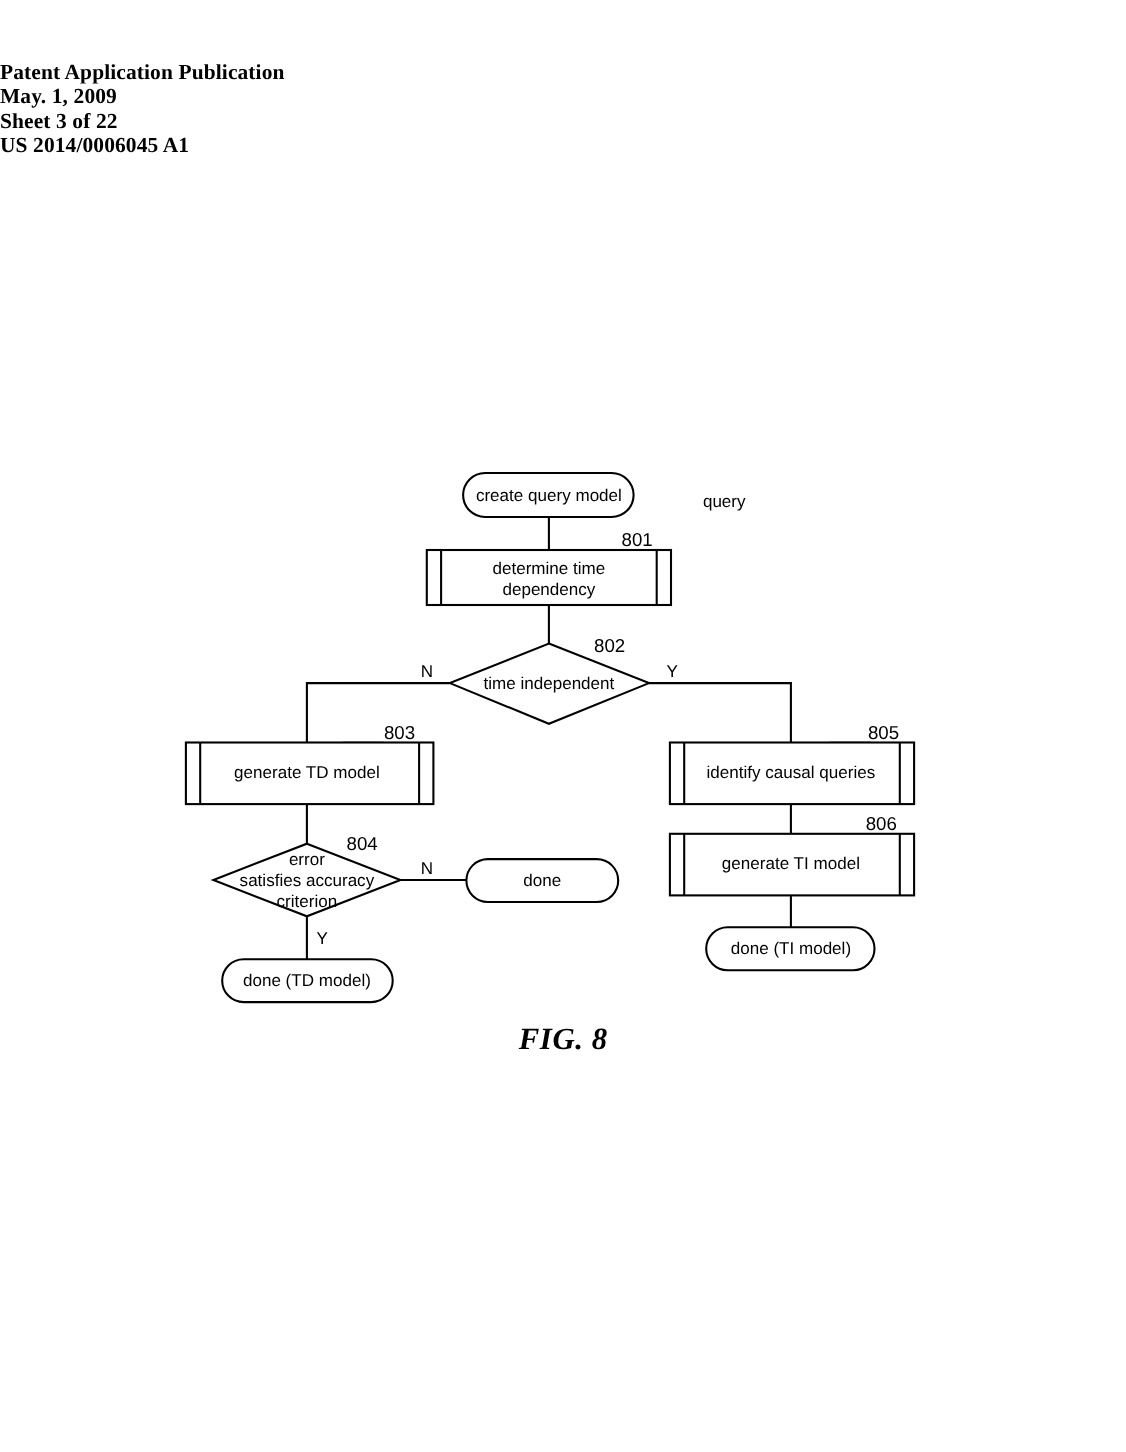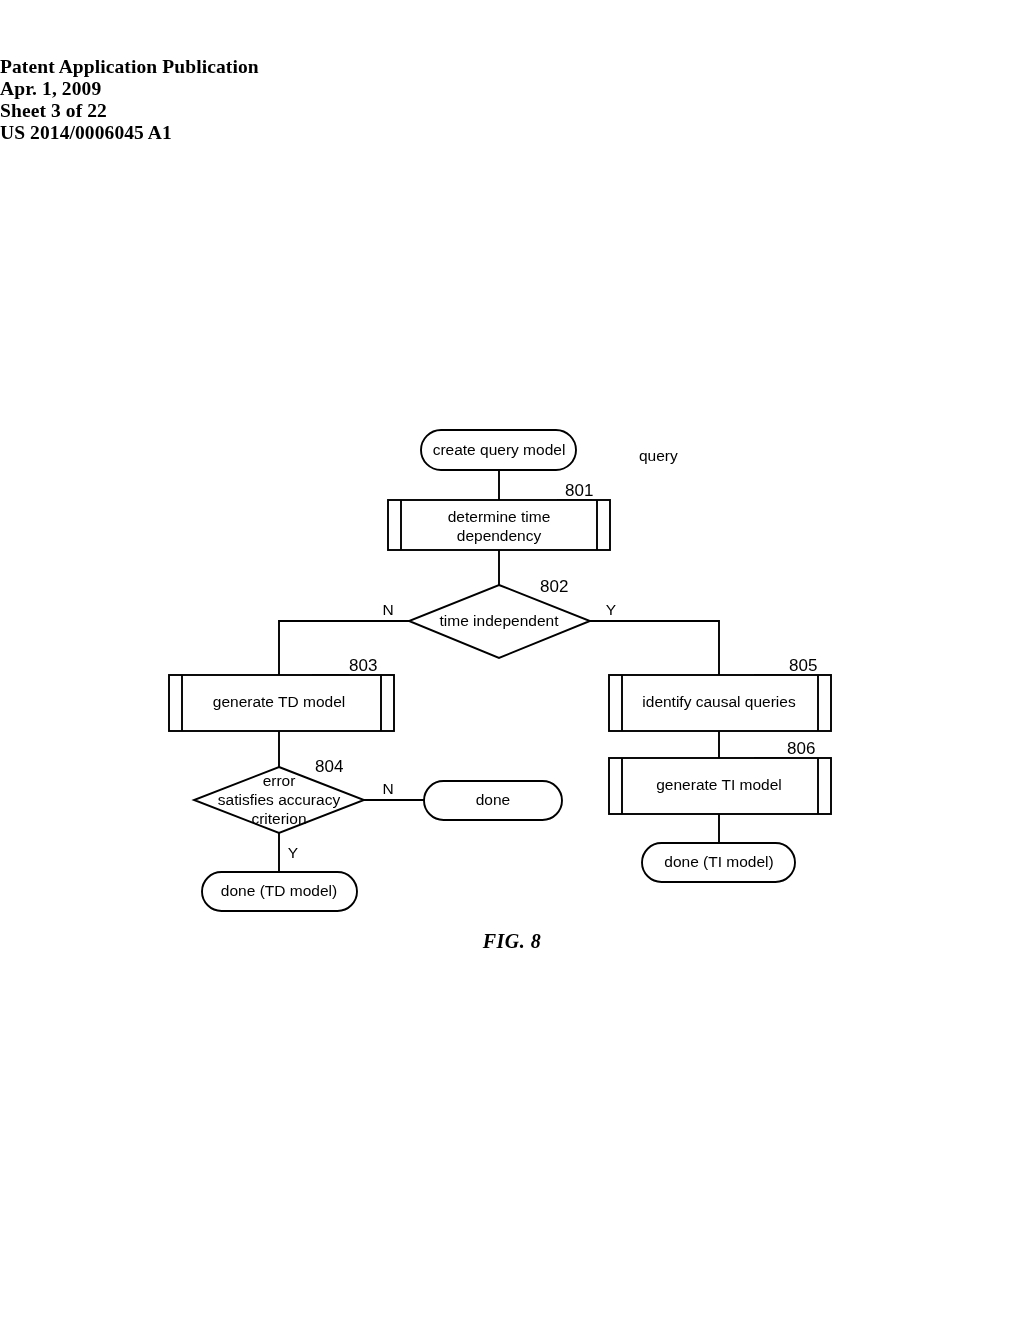--- a/index.html
+++ b/index.html
@@ -97,31 +97,31 @@
   
   #figure-caption {
     position: absolute;
     left: 0;
     top: 930px;
     width: 1024px;
     text-align: center;
     font-family: "Liberation Serif", serif;
     font-style: italic;
     font-weight: bold;
-    font-size: 20px;
+    font-size: 28px;
     color: #000000;
     letter-spacing: 0.5px;
   }
 </style>
 </head>
 <body>
 
 <div id="patent-header">
   <span class="hdr-pub">Patent Application Publication</span>
-  <span class="hdr-date">Apr. 1, 2009</span>
+  <span class="hdr-date">May. 1, 2009</span>
   <span class="hdr-sheet">Sheet 3 of 22</span>
   <span class="hdr-docnum">US 2014/0006045 A1</span>
 </div>
 
 <div id="figure-region">
   <svg id="flow-svg" width="1024" height="1320" viewBox="0 0 1024 1320" xmlns="http://www.w3.org/2000/svg">
 
     <g>
 
       <path class="conn" d="M 487,470 L 487,500"></path>

